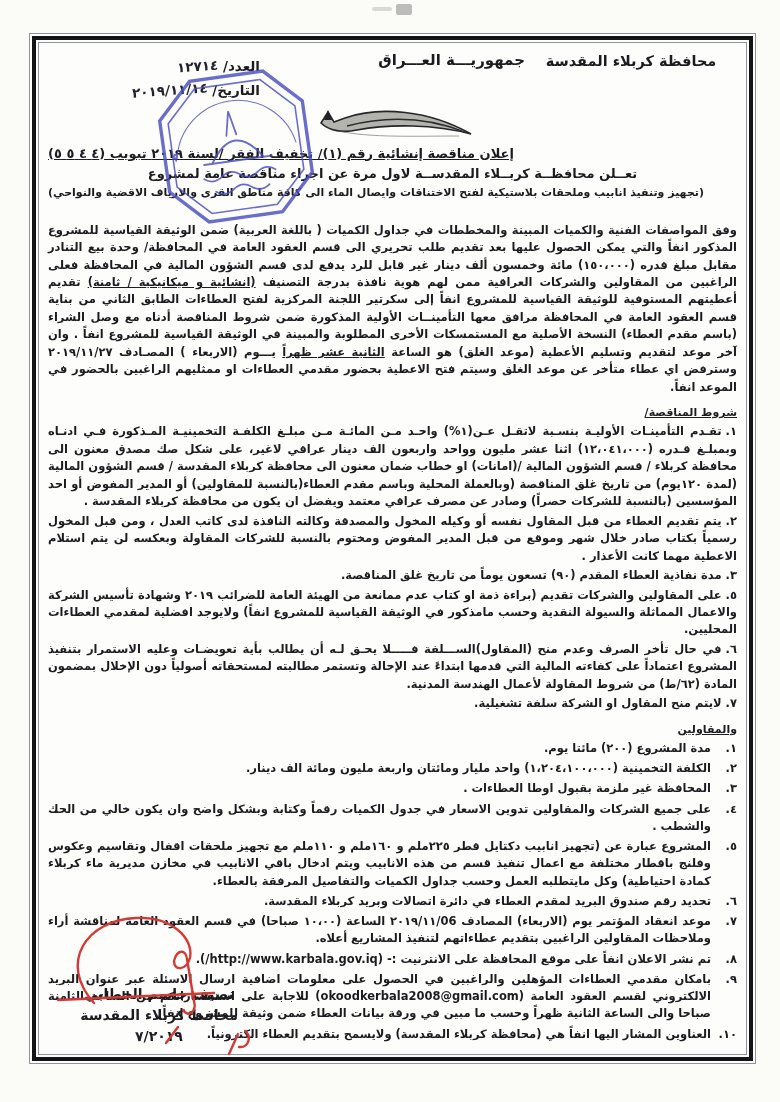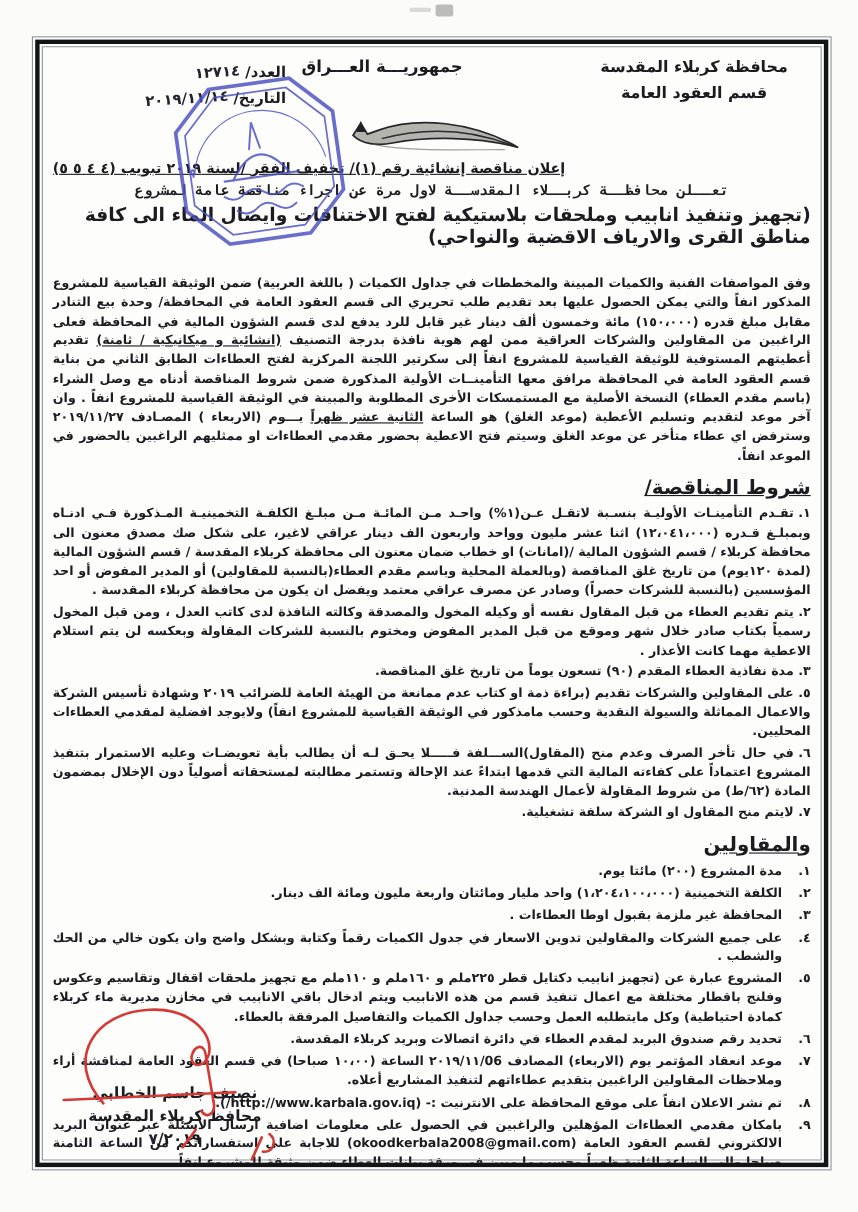--- a/index.html
+++ b/index.html
@@ -20,33 +20,33 @@
   .sheet-inner{
     position:relative;height:100%;box-sizing:border-box;
     border:4px solid #141417;
     box-shadow:inset 0 0 0 2px #fdfdfb, inset 0 0 0 3px #8f949a;
     padding:8px 12px 0 12px;
     direction:rtl;text-align:right;font-weight:700;overflow:hidden;
   }
   
   .header{display:flex;justify-content:space-between;align-items:flex-start;}
   .h-right{width:212px;text-align:center;font-size:14.5px;line-height:1.65;padding-top:2px;}
-  .h-center{flex:1;text-align:left;font-size:15px;letter-spacing:1.5px;padding-top:3px;}
+  .h-center{flex:1;text-align:right;font-size:15px;letter-spacing:1.5px;padding-top:3px;}
   .h-left{width:226px;font-size:13.5px;line-height:1.8;padding-top:6px;padding-right:14px;box-sizing:border-box;}
   .hand{display:inline-block;transform:rotate(-4deg) skewX(-4deg);color:#23232e;}
   
   .emblem{text-align:center;margin:0 0 0 0;height:42px;line-height:0;}
   
   .title{text-align:left;font-size:13px;text-decoration:underline;margin-top:1px;}
-  .announce{text-align:center;font-size:13px;margin-top:5px;font-family:Liberation Mono, monospace;}
-  .project{text-align:right;font-size:17px;margin-top:5px;}
+  .announce{text-align:center;font-size:13px;margin-top:5px;}
+  .project{text-align:left;font-size:11px;margin-top:5px;}
   
   .para{font-size:11.5px;line-height:1.52;text-align:justify;margin-top:23px;}
   .u{text-decoration:underline;}
-  .sec-head{font-size:18px;text-decoration:underline;margin:10px 0 4px 0;}
+  .sec-head{font-size:11px;text-decoration:underline;margin:10px 0 4px 0;}
   .cond-item{font-size:11.5px;line-height:1.52;text-align:justify;margin-bottom:2px;}
   .cond-item .num{margin-left:4px;}
   .note-item{display:flex;font-size:11.5px;line-height:1.5;margin-bottom:3px;text-align:justify;}
   .note-item .num{min-width:26px;flex:none;}
   .note-item .txt{flex:1;}
   
   .signature{position:absolute;right:auto;left:14px;top:944px;width:218px;
     text-align:center;font-size:14px;line-height:1.5;z-index:2;}
   .sig-date .hand{transform:rotate(-2deg);}
   
@@ -61,21 +61,20 @@
 
 <div class="smudge"></div>
 <div class="smudge2"></div>
 
 <div class="sheet">
   <div class="sheet-inner">
 
     <div class="header">
       <div class="h-right">
         <div>محافظة كربلاء المقدسة</div>
-        <div>قسم العقود العامة</div>
       </div>
       <div class="h-center">
         <div>جمهوريـــة العـــراق</div>
       </div>
       <div class="h-left">
         <div>
           <span>العدد/</span>
           <span class="hand">١٢٧١٤</span>
         </div>
         <div>

